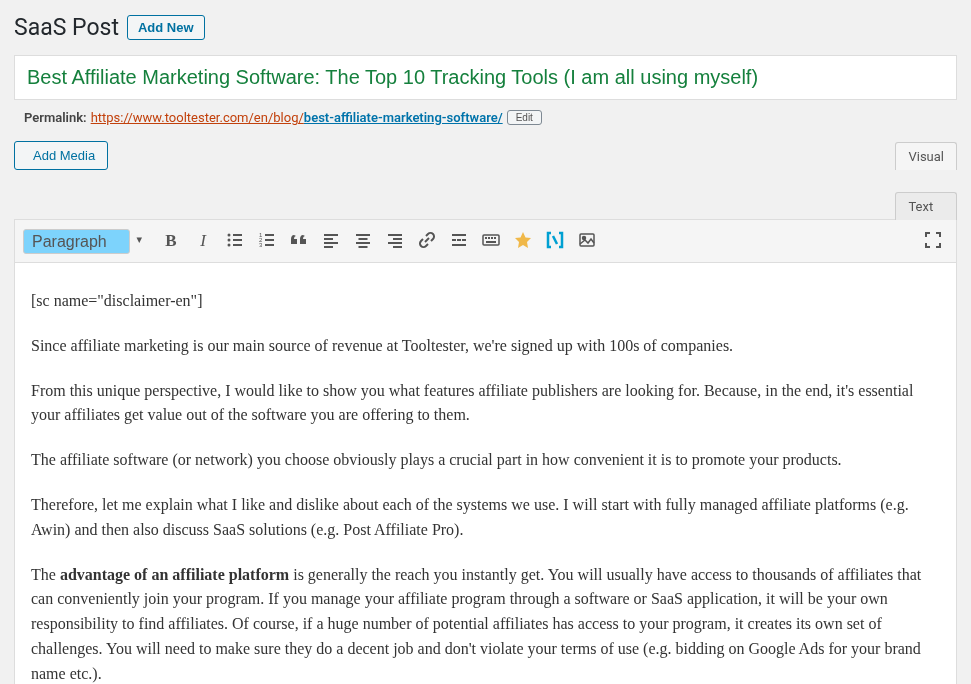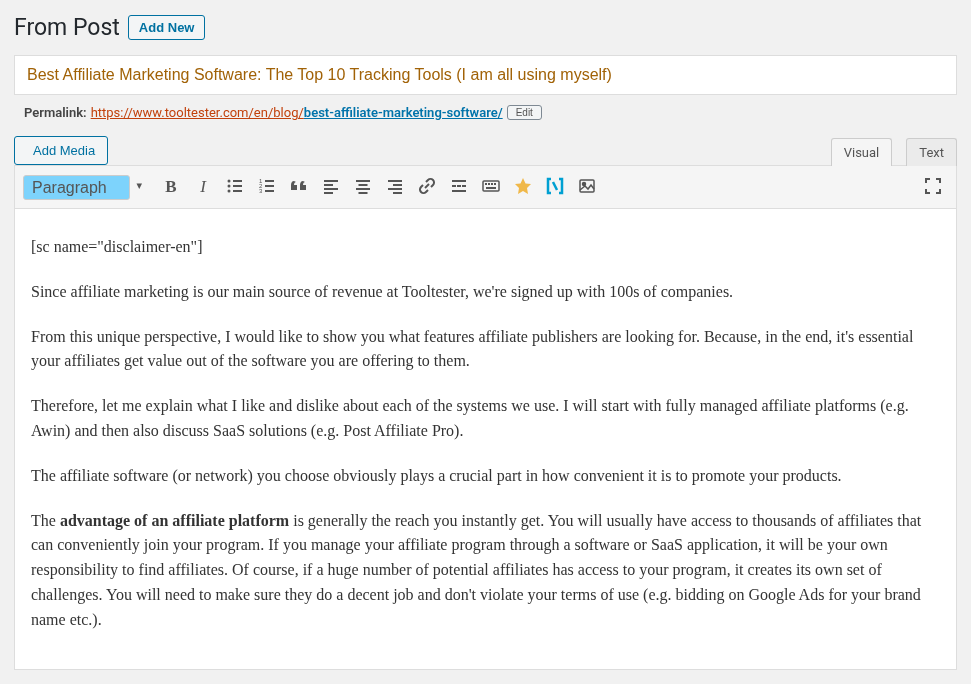--- a/index.html
+++ b/index.html
@@ -35,24 +35,24 @@
   .title-wrap {
     background: #fff;
     border: 1px solid #ddd;
     padding: 0;
     margin-bottom: 6px;
   }
   .title-input {
     width: 100%;
     border: none;
     outline: none;
-    font-size: 16px;
+    font-size: 20px;
     padding: 10px 12px;
     background: transparent;
-    color: #a16207;
+    color: #15803d;
   }
   .permalink-row {
     padding: 4px 10px 12px 10px;
     font-size: 13px;
     color: #555d66;
     display: flex;
     align-items: flex-start;
     gap: 4px;
     flex-wrap: wrap;
   }
@@ -66,39 +66,40 @@
     padding: 1px 8px;
     font-size: 10px;
     color: #555;
     cursor: pointer;
   }
   .editor-area {
     margin-top: 4px;
   }
   .add-media-row {
     display: flex;
-    align-items: center;
+    align-items: flex-start;
     justify-content: space-between;
   }
   .add-media-btn {
     border: 1px solid #0071a1;
     background: #f3f5f6;
     color: #0071a1;
     padding: 6px 12px;
     border-radius: 3px;
     font-size: 13px;
     display: inline-flex;
     align-items: center;
     gap: 6px;
     cursor: pointer;
     font-weight: 500;
   }
   .tabs {
     display: flex;
-    gap: 14px;
+    gap: 22px;
+    flex-direction: column;
   }
   .tab {
     border: 1px solid #ccc;
     background: #ebebeb;
     color: #555;
     padding: 6px 12px;
     border-top-left-radius: 3px;
     border-top-right-radius: 3px;
     border-bottom: none;
     cursor: pointer;
@@ -171,21 +172,21 @@
     font-size: 28px;
     margin: 28px 0 22px 0;
     color: #222;
   }
   .bold { font-weight: 700; }
 </style>
 </head>
 <body>
 
 <div class="page-header">
-  <h1 class="page-title">From Post</h1>
+  <h1 class="page-title">SaaS Post</h1>
   <button class="add-new-btn">Add New</button>
 </div>
 
 <div class="title-wrap">
   <input class="title-input" type="text" value="Best Affiliate Marketing Software: The Top 10 Tracking Tools (I am all using myself)" style="">
 </div>
 
 <div class="permalink-row">
   <span class="permalink-label">Permalink:</span>
   <span>
@@ -327,17 +328,17 @@
             <path d="M17 13 L17 17 L13 17"></path>
             <path d="M7 17 L3 17 L3 13"></path>
           </svg></span>
     </button>
   </div>
 
   <div class="content-area">
     <p>[sc name="disclaimer-en"]</p>
     <p>Since affiliate marketing is our main source of revenue at Tooltester, we're signed up with 100s of companies.</p>
     <p>From this unique perspective, I would like to show you what features affiliate publishers are looking for. Because, in the end, it's essential your affiliates get value out of the software you are offering to them.</p>
+    <p>The affiliate software (or network) you choose obviously plays a crucial part in how convenient it is to promote your products.</p>
     <p>Therefore, let me explain what I like and dislike about each of the systems we use. I will start with fully managed affiliate platforms (e.g. Awin) and then also discuss SaaS solutions (e.g. Post Affiliate Pro).</p>
-    <p>The affiliate software (or network) you choose obviously plays a crucial part in how convenient it is to promote your products.</p>
     <p><span>The </span><span class="bold">advantage of an affiliate platform</span><span> is generally the reach you instantly get. You will usually have access to thousands of affiliates that can conveniently join your program. If you manage your affiliate program through a software or SaaS application, it will be your own responsibility to find affiliates. Of course, if a huge number of potential affiliates has access to your program, it creates its own set of challenges. You will need to make sure they do a decent job and don't violate your terms of use (e.g. bidding on Google Ads for your brand name etc.).</span></p>
   </div>
 </div>
 
 </body></html>

